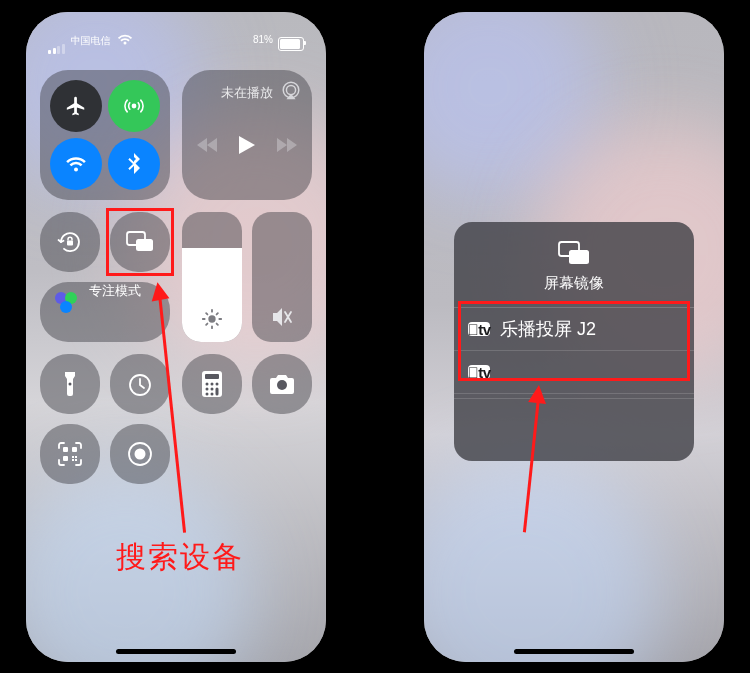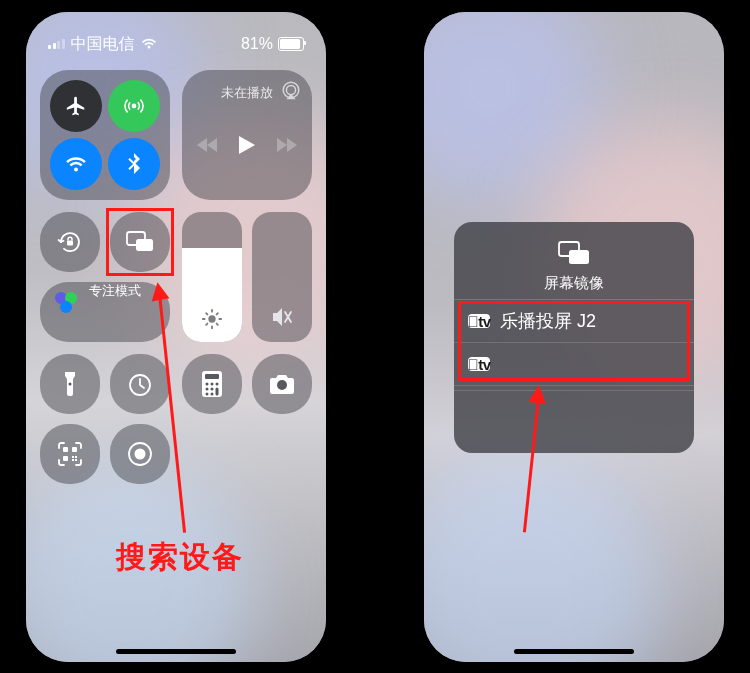--- a/index.html
+++ b/index.html
@@ -5,21 +5,21 @@
 html,body{margin:0;padding:0;width:750px;height:673px;background:#000;font-family:-apple-system,BlinkMacSystemFont,"Helvetica Neue",sans-serif;-webkit-font-smoothing:antialiased}
 .stage{position:relative;width:750px;height:673px}
 .phone{position:absolute;width:300px;height:650px;top:12px;border-radius:42px;overflow:hidden;background:#888}
 .phone.left{left:26px}
 .phone.right{left:424px}
 .bg{position:absolute;inset:0}
 .blob{position:absolute;border-radius:50%;filter:blur(36px);opacity:.55}
 .left .bg{background:linear-gradient(180deg,#b9b9be 0%,#bfbec4 40%,#d5d4d8 60%,#a6a6ac 100%)}
 .right .bg{background:linear-gradient(180deg,#b8b7bd 0%,#bcbbc1 45%,#d2d0d6 65%,#a5a4aa 100%)}
 
-.status{position:absolute;top:22px;left:0;right:0;height:20px;color:#fff;display:flex;align-items:center;padding:0 22px;font-size:16px;font-weight:500}
+.status{position:absolute;top:22px;left:0;right:0;height:20px;color:#fff;display:flex;padding:0 22px;font-size:10px;font-weight:500}
 .status .sp{flex:1}
 .bars{display:inline-flex;align-items:flex-end;gap:1.5px;margin-right:6px}
 .bars i{width:3px;background:#fff;border-radius:1px}
 .bars i:nth-child(1){height:4px}.bars i:nth-child(2){height:6px}.bars i:nth-child(3){height:8px;background:rgba(255,255,255,.35)}.bars i:nth-child(4){height:10px;background:rgba(255,255,255,.35)}
 .wifi{display:inline-block;margin-left:6px}
 .batt{display:inline-flex;align-items:center;margin-left:5px}
 .batt .shell{width:24px;height:12px;border:1px solid #fff;border-radius:3px;position:relative}
 .batt .shell:after{content:"";position:absolute;right:-3px;top:3px;width:2px;height:4px;background:#fff;border-radius:0 1px 1px 0}
 .batt .fill{position:absolute;left:1px;top:1px;bottom:1px;width:20px;background:#fff;border-radius:1.5px}
 
@@ -54,25 +54,25 @@
 .calc {left:142px}
 .cam  {left:212px}
 .row4{top:354px}
 .qr {left:0}
 .rec{left:70px}
 
 .hl{position:absolute;border:3px solid #ff1a1a;box-sizing:border-box}
 
 .arrow-line{position:absolute;background:#ff1a1a;width:3px;transform-origin:top center}
 .arrow-head{position:absolute;width:0;height:0;border-left:9px solid transparent;border-right:9px solid transparent;border-bottom:18px solid #ff1a1a;transform-origin:center}
-.caption{position:absolute;color:#ff1a1a;font-size:30px;font-weight:700;letter-spacing:2px}
+.caption{position:absolute;color:#ff1a1a;font-size:30px;font-weight:400;letter-spacing:2px}
 .homebar{position:absolute;bottom:8px;left:50%;transform:translateX(-50%);width:120px;height:5px;background:#000;border-radius:3px}
 
 .smirror{position:absolute;left:30px;right:30px;top:210px;background:rgba(60,60,67,.78);border-radius:18px;padding-bottom:10px;overflow:hidden}
-.smirror .hdr{display:flex;flex-direction:column;align-items:center;padding:18px 0 6px;border-bottom:1px solid rgba(255,255,255,.18)}
+.smirror .hdr{display:flex;flex-direction:column;align-items:center;padding:18px 0 14px;border-bottom:1px solid rgba(255,255,255,.18)}
 .smirror .hdr .t{color:#fff;font-size:15px;margin-top:8px}
 .smirror .item{display:flex;align-items:center;height:42px;padding:0 14px;border-bottom:1px solid rgba(255,255,255,.15)}
 .smirror .item:last-of-type{border-bottom:none}
 .smirror .item .badge{background:#fff;color:#1c1c1e;font-size:15px;font-weight:700;border-radius:4px;width:22px;height:14px;display:flex;align-items:center;justify-content:center;margin-right:10px;letter-spacing:-.5px}
 .smirror .item .lbl{color:#ffffff;font-size:18px}
 .smirror .spacer{height:52px;border-top:1px solid rgba(255,255,255,.15);margin-top:4px}
 </style>
 </head>
 <body>
 

